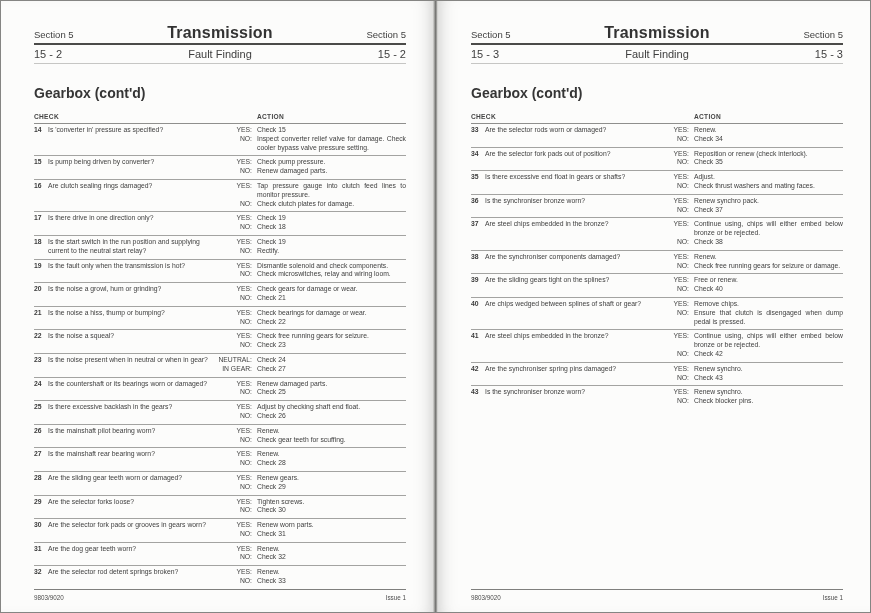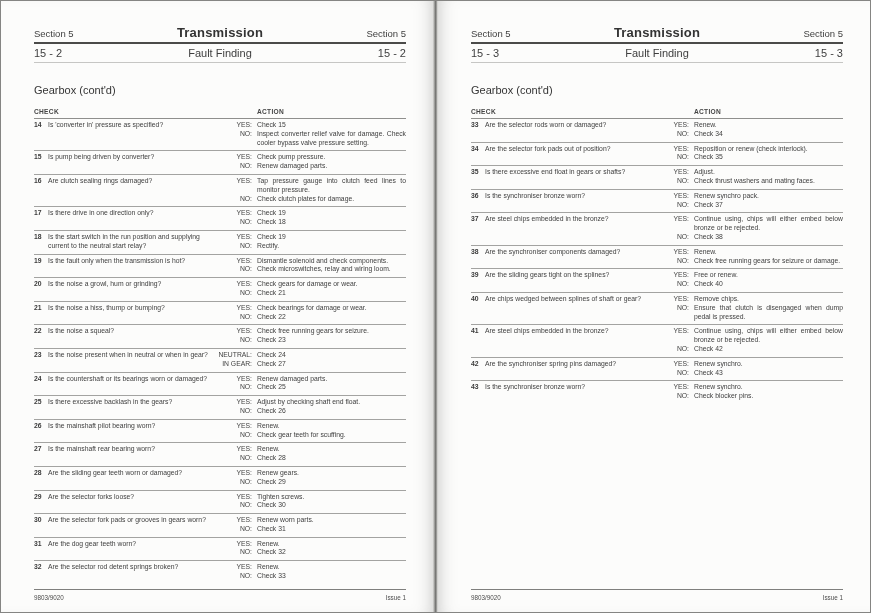--- a/index.html
+++ b/index.html
@@ -36,40 +36,40 @@
   }
   
   .phead-row1 {
     display: grid;
     grid-template-columns: 1fr auto 1fr;
     align-items: baseline;
     font-size: 9.5px;
     line-height: 11px;
   }
   .phead-row1 .left-cell  { text-align: left; }
-  .phead-row1 .mid-cell   { text-align: center; font-weight: bold; font-size: 13px; letter-spacing: .2px; color: #333; }
+  .phead-row1 .mid-cell   { text-align: center; font-weight: bold; font-size: 16px; letter-spacing: .2px; color: #333; }
   .phead-row1 .right-cell { text-align: right; }
   .rule-dark  { border-top: 2px solid #4b4b49; margin-top: 3px; }
   .phead-row2 {
     display: grid;
     grid-template-columns: 1fr auto 1fr;
     align-items: baseline;
     font-size: 11px;
     line-height: 10px;
     margin-top: 4px;
   }
   .phead-row2 .left-cell  { text-align: left; }
   .phead-row2 .mid-cell   { text-align: center; }
   .phead-row2 .right-cell { text-align: right; }
   .rule-light { border-top: 1px solid #c6c6c4; margin-top: 4px; }
   
   .gearbox-title {
     margin-top: 21px;
-    font-weight: normal;
-    font-size: 11px;
+    font-weight: bold;
+    font-size: 14px;
     color: #353535;
   }
   .cols-head {
     display: flex;
     margin-top: 12px;
     padding-bottom: 3px;
     border-bottom: 1px solid #8f8f8d;
     font-size: 6.6px;
     font-weight: bold;
     letter-spacing: .3px;

